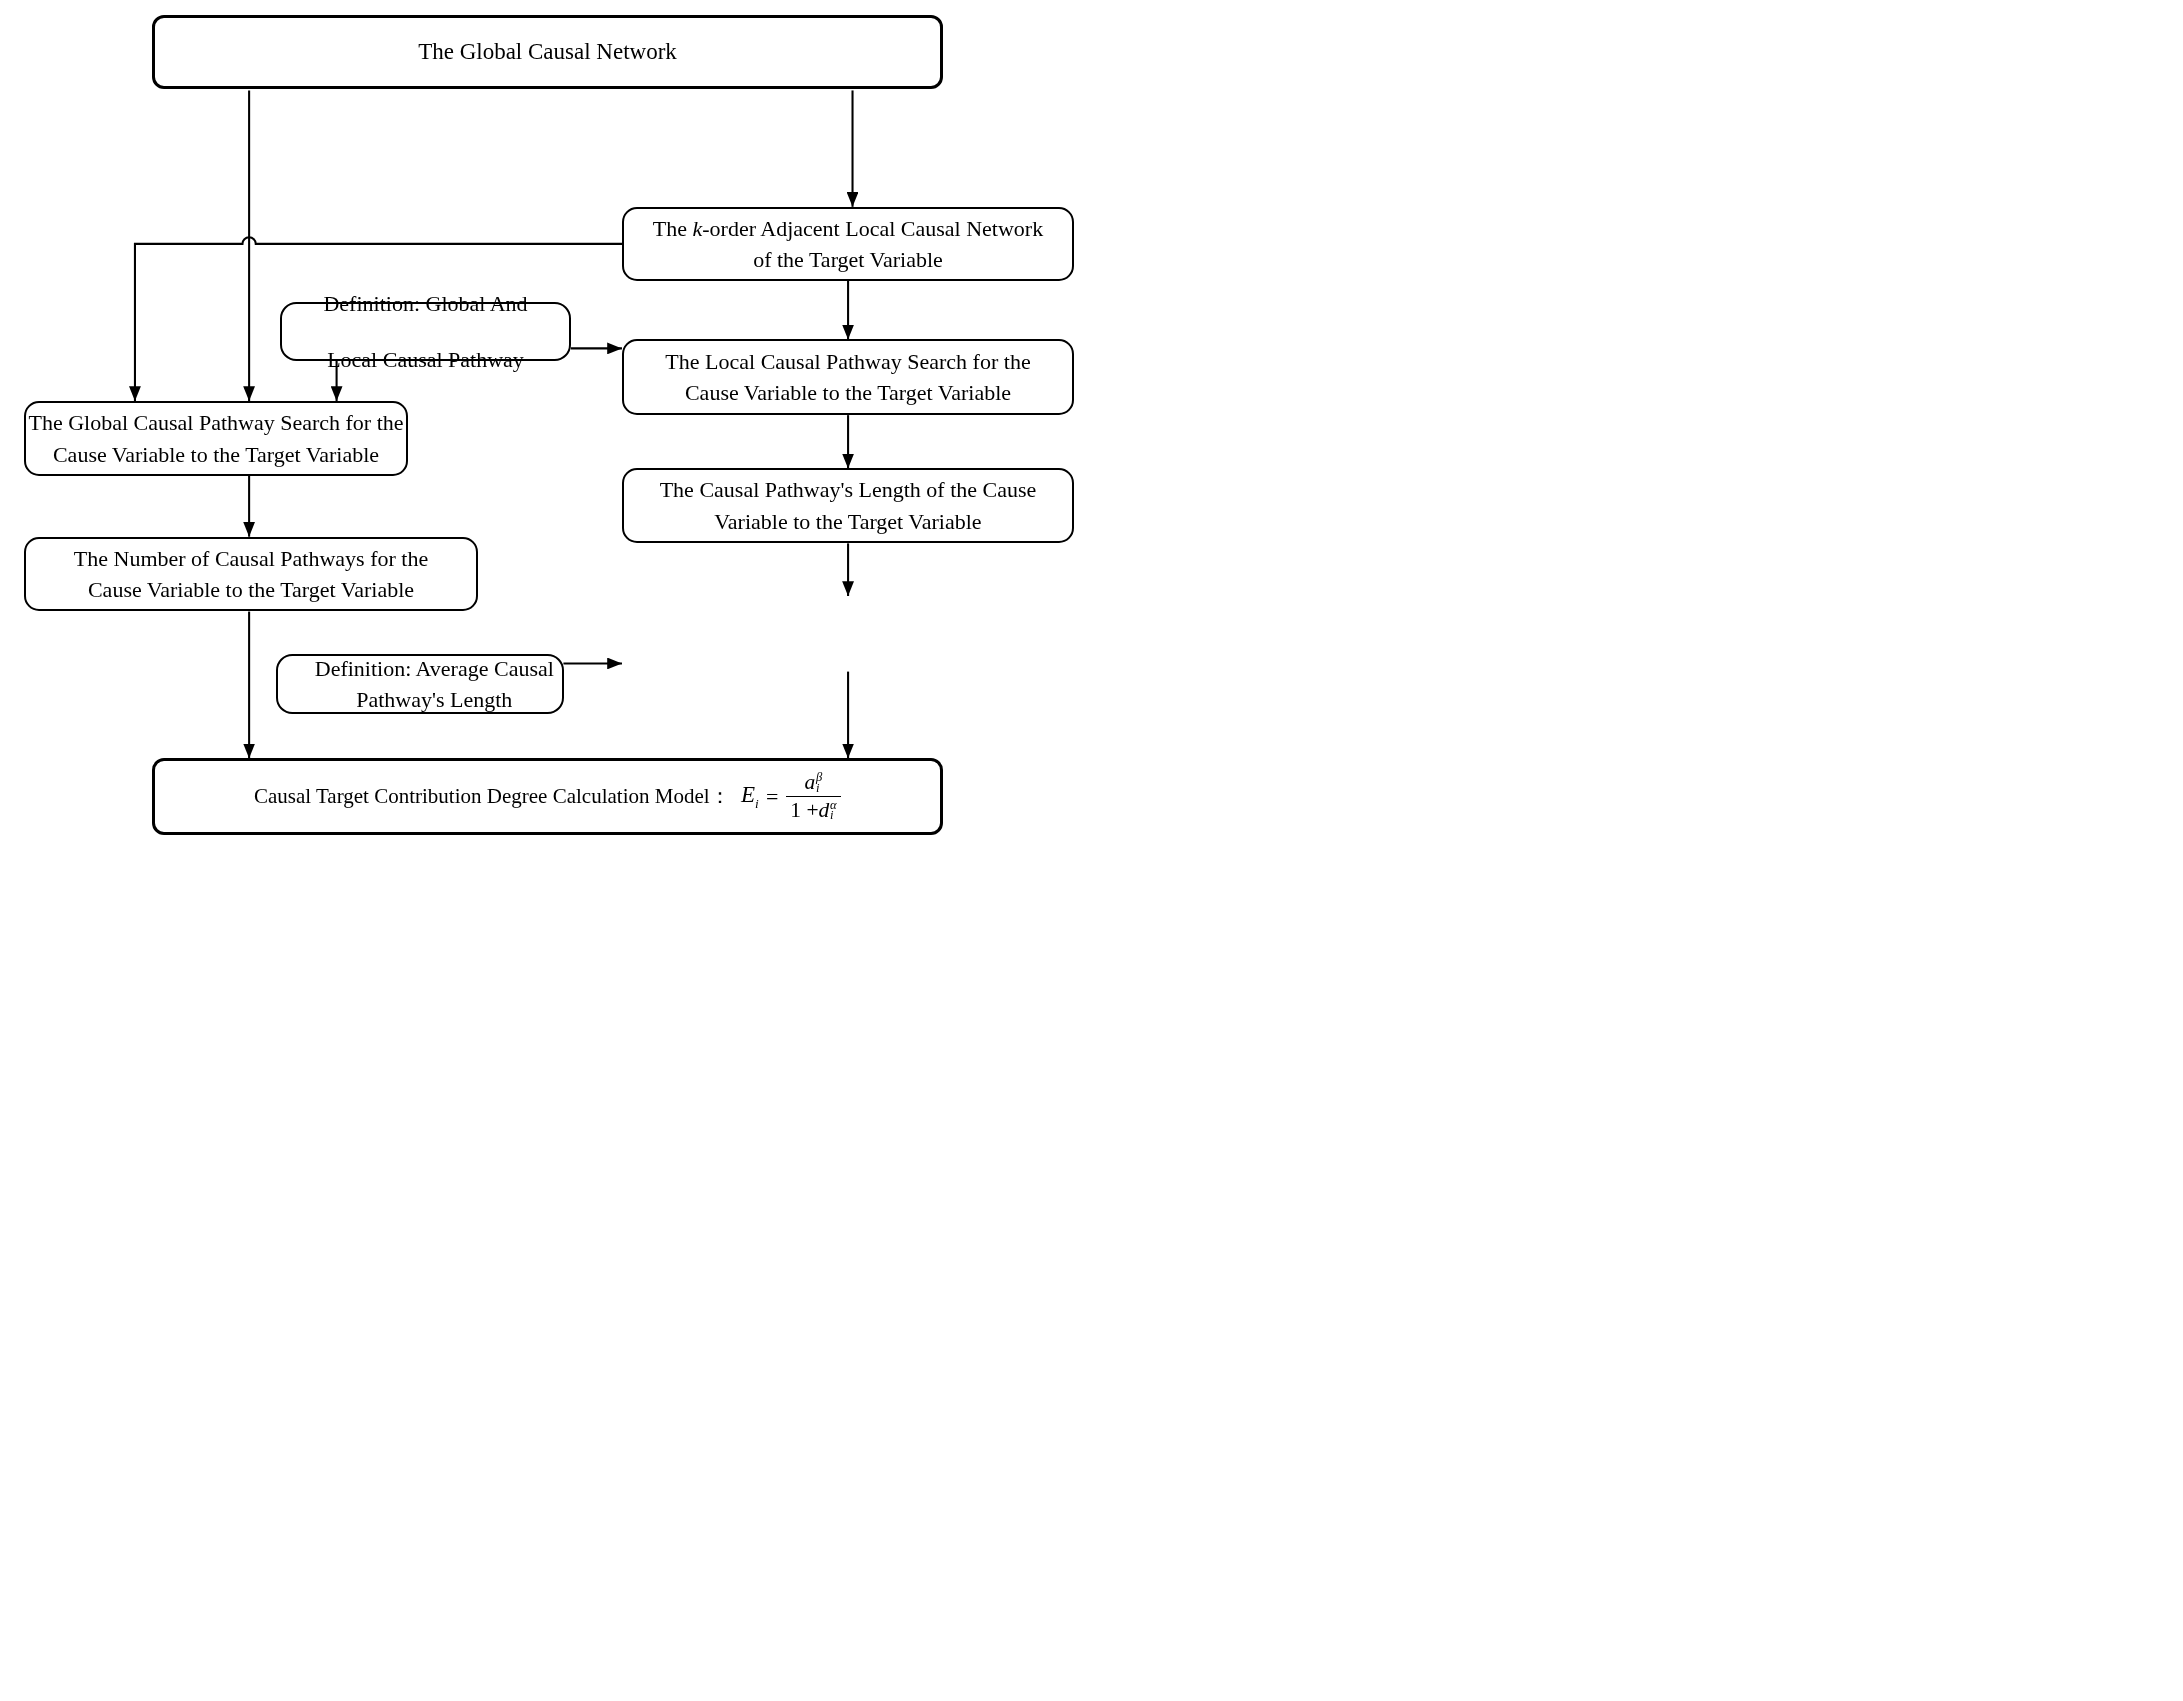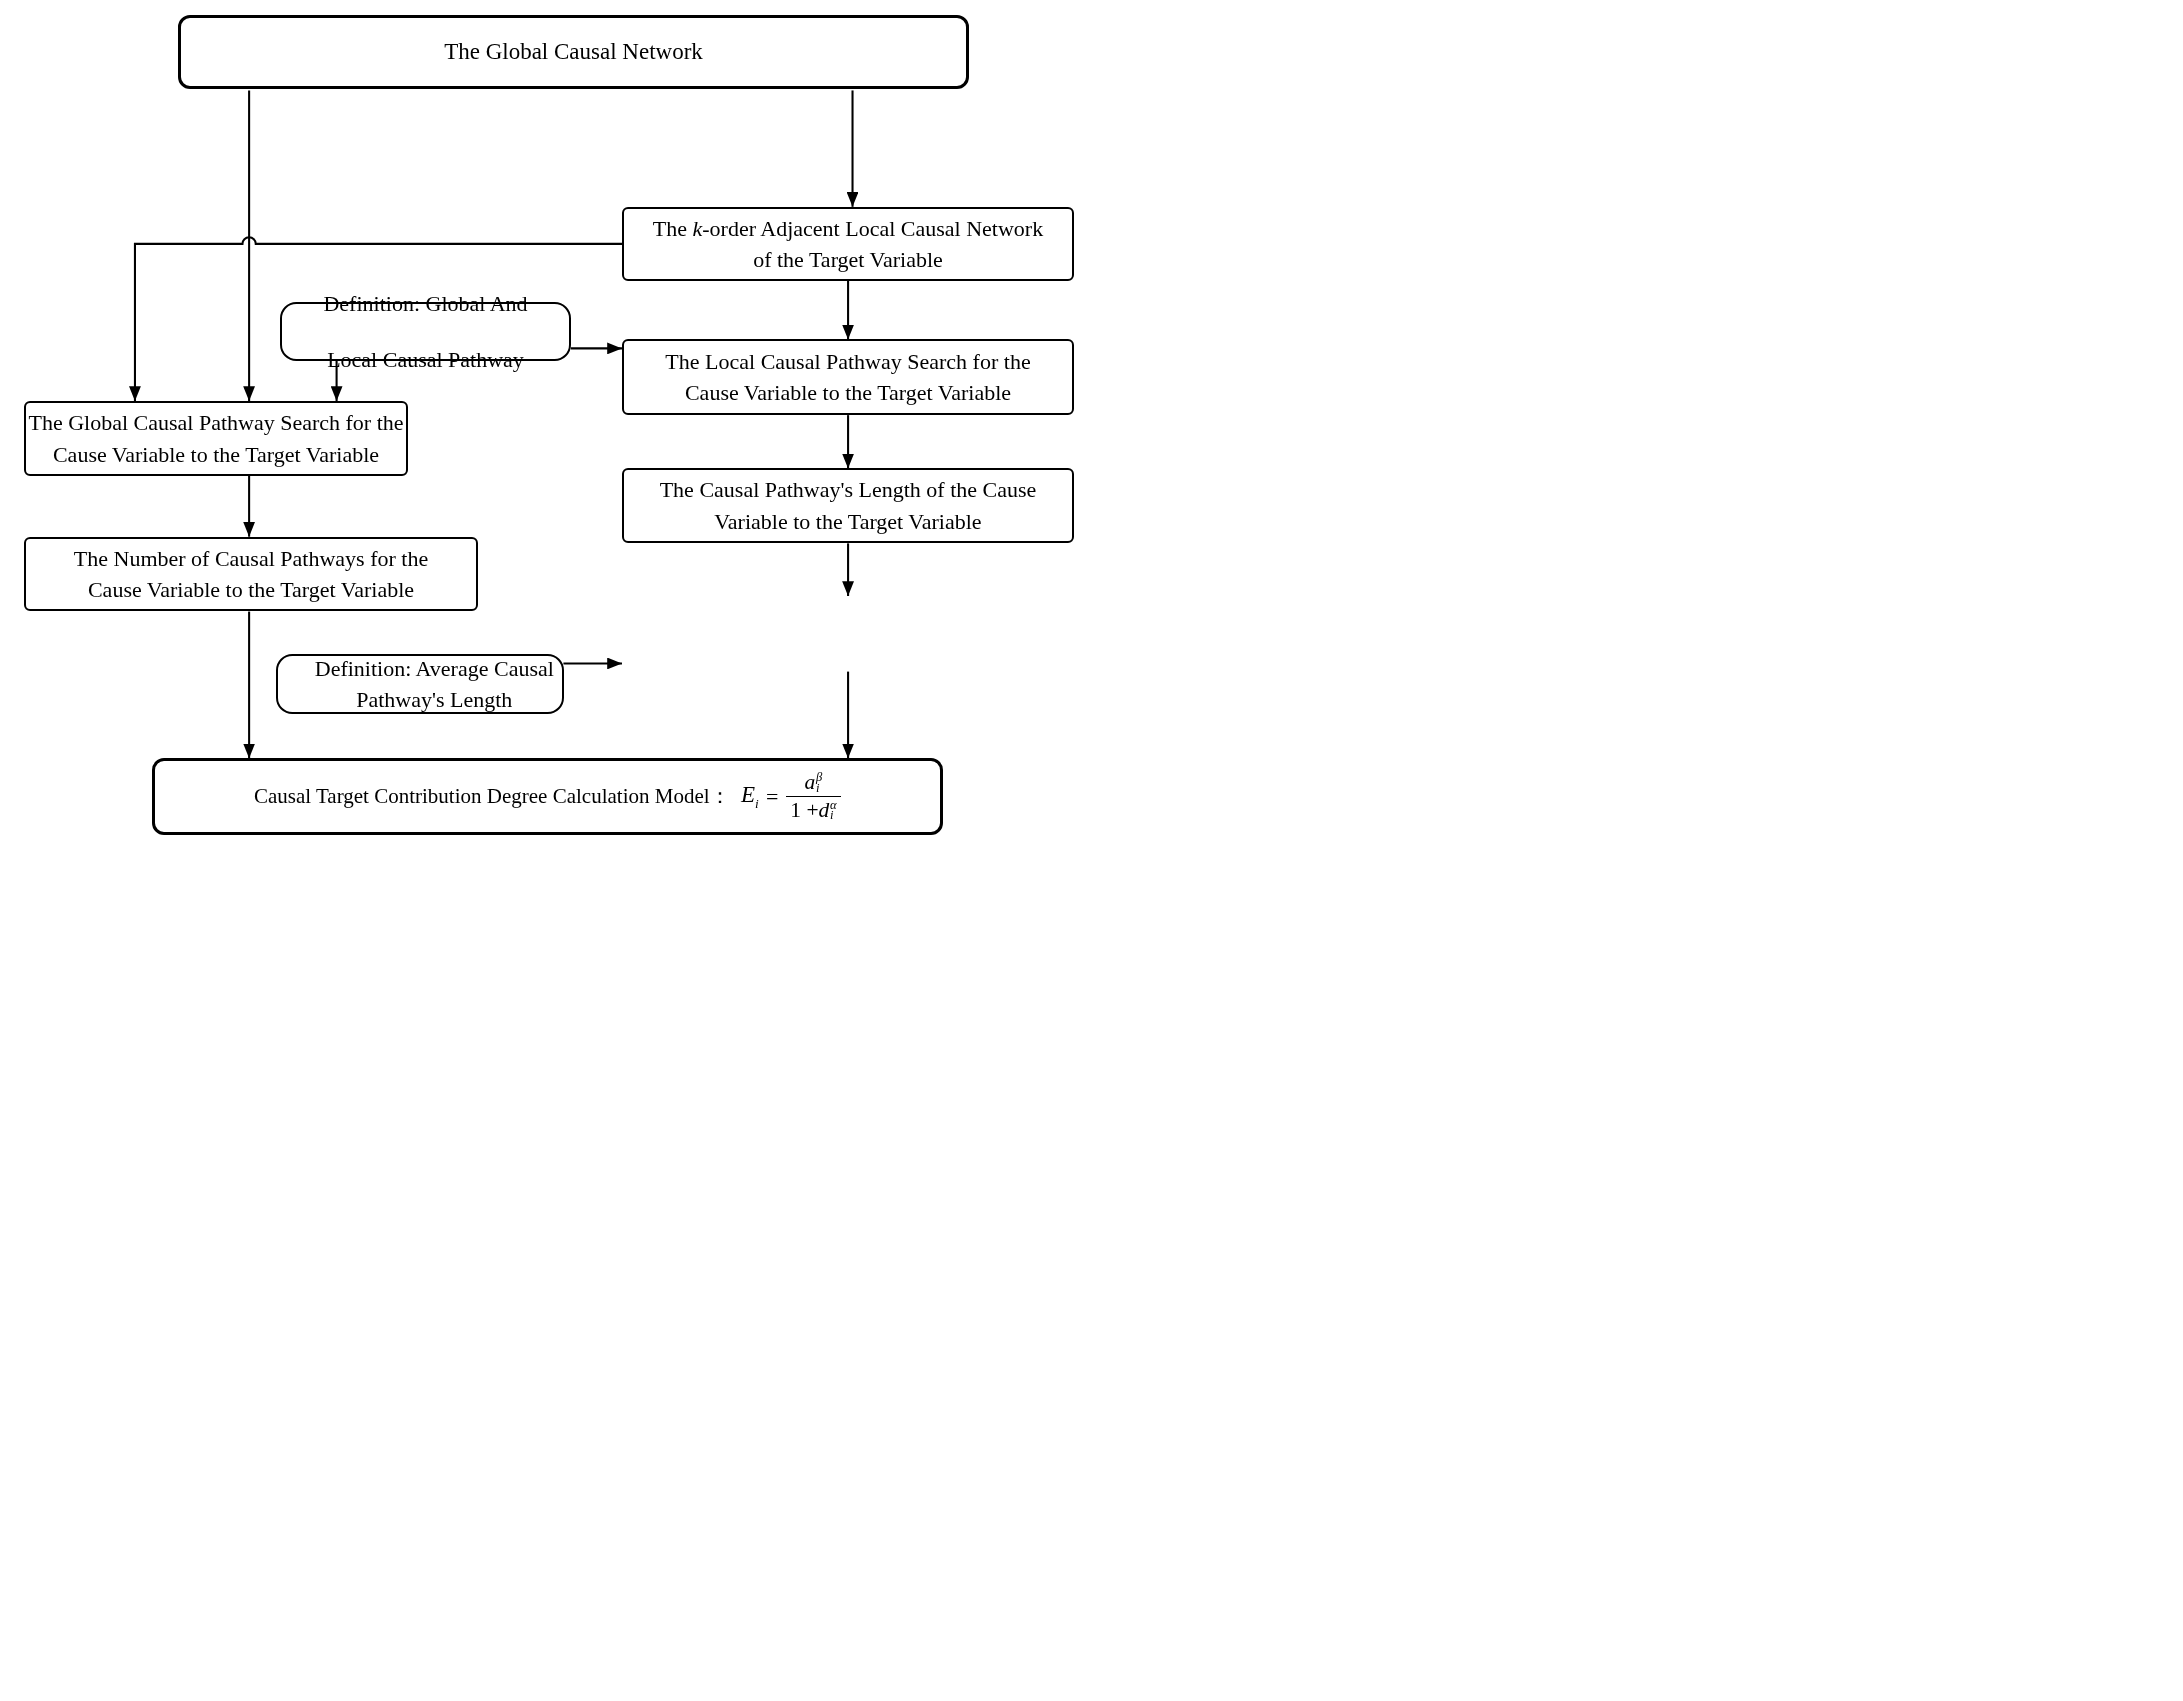--- a/index.html
+++ b/index.html
@@ -11,21 +11,21 @@
     font-family:"Liberation Serif","DejaVu Serif",serif;
     color:#000;
     overflow:hidden;
   }
   svg.wires{position:absolute;left:0;top:0;width:1092px;height:851px;}
   .box{
     position:absolute;
     box-sizing:border-box;
     background:#ffffff;
     border:2.2px solid #000;
-    border-radius:6px;
+    border-radius:15px;
     display:flex;
     flex-direction:column;
     align-items:center;
     justify-content:center;
     text-align:center;
     font-size:22px;
     line-height:1.42;
     padding:0 7.4px;
   }
   .box.heavy{border-width:3px;border-radius:12px;}
@@ -69,21 +69,21 @@
       <path d="M1144 379 L1144 458" marker-end="url(#arw)"></path>
       <path d="M1144 560 L1144 632" marker-end="url(#arw)"></path>
       <path d="M1144 733 L1144 804" marker-end="url(#arw)"></path>
       <path d="M1144 906 L1144 1023" marker-end="url(#arw)"></path>
       <path d="M336 642 L336 724" marker-end="url(#arw)"></path>
       <path d="M336 825 L336 1023" marker-end="url(#arw)"></path>
       <path d="M760 895 H839" marker-end="url(#arw)"></path>
     </g>
   </svg>
 
-  <div class="box heavy" style="left:152px;top:15px;width:791px;height:74px;margin-left:26px;">
+  <div class="box heavy" style="left:152px;top:15px;width:791px;height:74px;">
     <span class="bl top-title">The Global Causal Network</span>
   </div>
 
   <div class="box" style="left:622px;top:207px;width:452px;height:74px;">
     <span class="bl"><span>The </span><i class="mvar">k</i><span>-order Adjacent Local Causal Network</span></span>
     <span class="bl">of the Target Variable</span>
   </div>
 
   <div class="box def" style="left:280px;top:302px;width:291px;height:59px;gap:24px;">
     <span class="bl">Definition: Global And</span>

